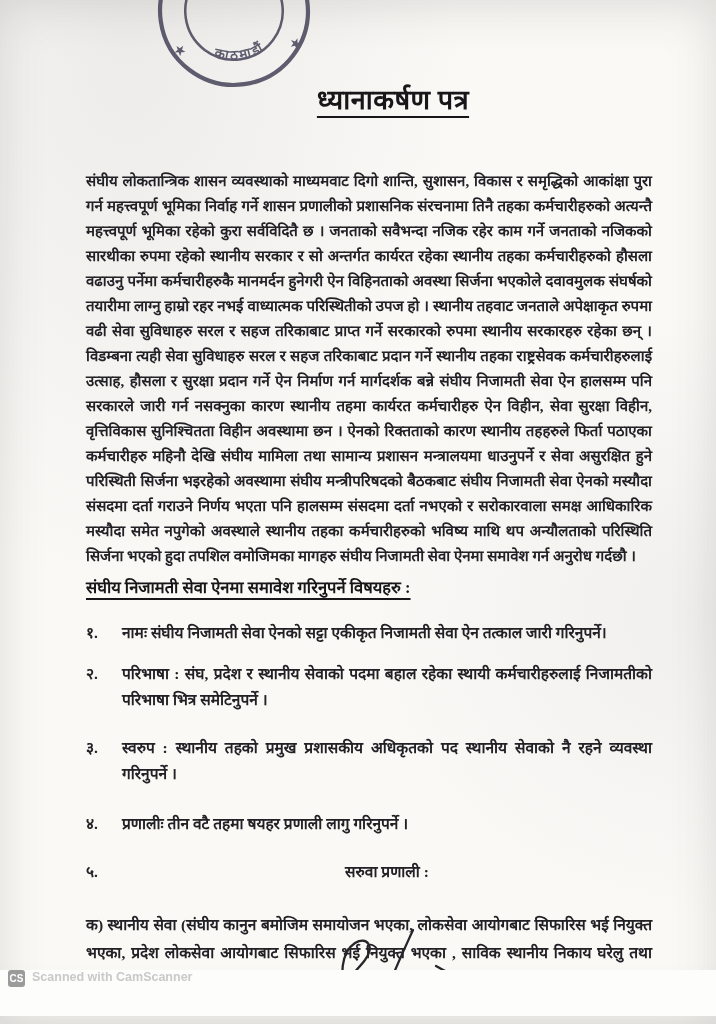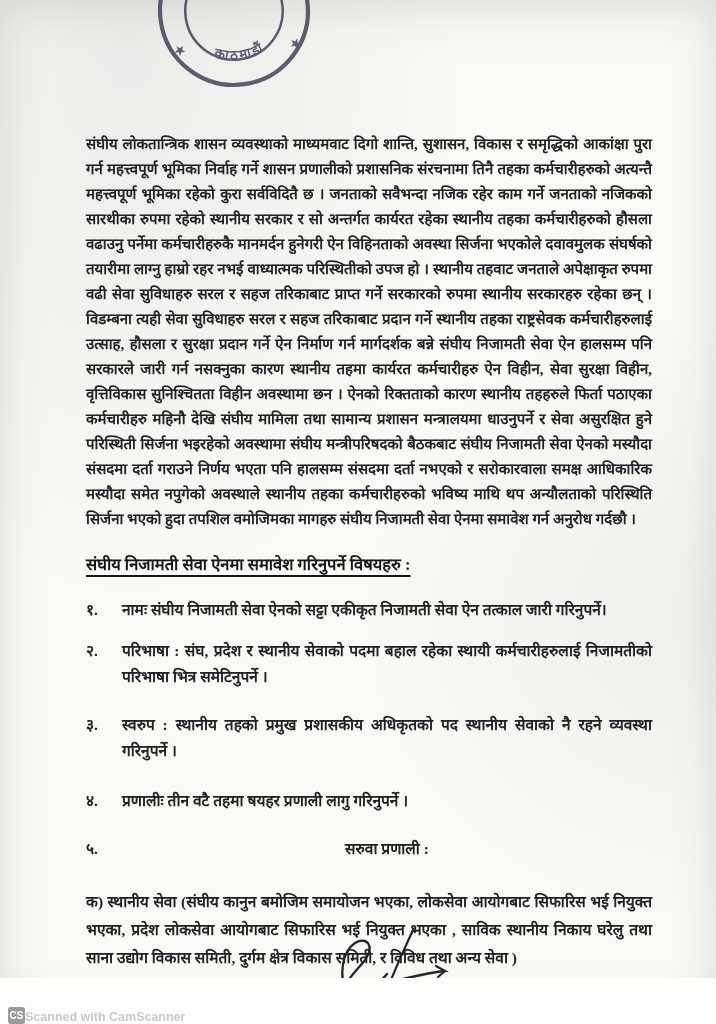--- a/index.html
+++ b/index.html
@@ -19,21 +19,21 @@
     font-size:27px;font-weight:700;letter-spacing:0.5px;
     text-decoration:underline;text-underline-offset:7px;text-decoration-thickness:2px;
     color:#17171a;
   }
   .body-para{
     margin-top:52px;
     font-size:15px;line-height:25px;font-weight:600;
     text-align:justify;color:#222126;
   }
   .section-heading{
-    margin-top:20px;
+    margin-top:6px;
     font-size:16.5px;font-weight:700;color:#17171a;
     text-decoration:underline;text-underline-offset:5px;text-decoration-thickness:1.5px;
   }
   .demand-list{margin-top:22px;}
   .demand-item{display:flex;margin-bottom:15px;font-size:15.5px;line-height:26px;font-weight:600;color:#222126;}
   .demand-num{flex:0 0 28px;}
   .demand-text{flex:1;text-align:justify;margin-left:8px;}
   .annex-para{
     margin-top:26px;font-size:15.5px;line-height:28px;font-weight:600;
     text-align:justify;color:#222126;
@@ -42,31 +42,31 @@
     position:absolute;left:150px;top:-73px;width:168px;height:168px;
     opacity:0.82;transform:rotate(-8deg);
   }
   .signature{position:absolute;left:295px;top:926px;width:195px;height:88px;}
   .scan-smudge{
     position:absolute;left:0;top:986px;width:100%;height:9px;
     background:linear-gradient(90deg,rgba(140,138,134,0.35),rgba(170,168,164,0.15) 30%,rgba(140,138,134,0.4) 60%,rgba(150,148,144,0.25));
     filter:blur(2px);opacity:0.55;
   }
   .watermark-bar{
-    position:absolute;left:0;bottom:0;width:100%;height:46px;
-    background:#fdfdfc;display:flex;align-items:flex-end;
+    position:absolute;left:0;bottom:8px;width:100%;height:46px;
+    background:#fdfdfc;display:flex;align-items:flex-start;
   }
   .cs-logo{
     margin-left:8px;width:17px;height:17px;border-radius:3px;
     background:#9b9b9b;color:#ffffff;
     font-family:"Liberation Sans",sans-serif;font-size:10px;font-weight:700;
     display:flex;align-items:center;justify-content:center;
   }
   .cs-text{
-    color:#c9c9c9;
+    margin-left:7px;color:#c9c9c9;
     font-family:"Liberation Sans",sans-serif;font-size:12.5px;font-weight:600;
   }
 </style>
 </head>
 <body>
 
 <div class="page">
 
   <div class="stamp">
     <svg width="168" height="168" viewBox="0 0 200 200">
@@ -79,20 +79,21 @@
       <text font-size="16" font-weight="700" fill="#3e3c52" letter-spacing="3">
         <textPath href="#arcBottom" startOffset="50%" text-anchor="middle">काठमाडौं</textPath>
       </text>
       <text x="26" y="146" font-size="17" fill="#3e3c52" transform="rotate(-30 26 146)">★</text>
       <text x="158" y="150" font-size="17" fill="#3e3c52" transform="rotate(28 158 150)">★</text>
     </svg>
   </div>
 
   <div class="content">
 
+    <div class="doc-title">ध्यानाकर्षण पत्र</div>
 
     <div class="body-para">संघीय लोकतान्त्रिक शासन व्यवस्थाको माध्यमवाट दिगो शान्ति, सुशासन, विकास र समृद्धिको आकांक्षा पुरा गर्न महत्त्वपूर्ण भूमिका निर्वाह गर्ने शासन प्रणालीको प्रशासनिक संरचनामा तिनै तहका कर्मचारीहरुको अत्यन्तै महत्त्वपूर्ण भूमिका रहेको कुरा सर्वविदितै छ । जनताको सवैभन्दा नजिक रहेर काम गर्ने जनताको नजिकको सारथीका रुपमा रहेको स्थानीय सरकार र सो अन्तर्गत कार्यरत रहेका स्थानीय तहका कर्मचारीहरुको हौसला वढाउनु पर्नेमा कर्मचारीहरुकै मानमर्दन हुनेगरी ऐन विहिनताको अवस्था सिर्जना भएकोले दवावमुलक संघर्षको तयारीमा लाग्नु हाम्रो रहर नभई वाध्यात्मक परिस्थितीको उपज हो । स्थानीय तहवाट जनताले अपेक्षाकृत रुपमा वढी सेवा सुविधाहरु सरल र सहज तरिकाबाट प्राप्त गर्ने सरकारको रुपमा स्थानीय सरकारहरु रहेका छन् ।  विडम्बना त्यही सेवा सुविधाहरु सरल र सहज तरिकाबाट प्रदान गर्ने स्थानीय तहका राष्ट्रसेवक कर्मचारीहरुलाई उत्साह, हौसला र सुरक्षा प्रदान गर्ने ऐन निर्माण गर्न मार्गदर्शक बन्ने संघीय निजामती सेवा ऐन हालसम्म पनि सरकारले जारी गर्न नसक्नुका कारण स्थानीय तहमा कार्यरत कर्मचारीहरु ऐन विहीन, सेवा सुरक्षा विहीन, वृत्तिविकास सुनिश्चितता विहीन अवस्थामा छन ।  ऐनको रिक्तताको कारण स्थानीय तहहरुले फिर्ता पठाएका कर्मचारीहरु महिनौ देखि संघीय मामिला तथा सामान्य प्रशासन मन्त्रालयमा धाउनुपर्ने र सेवा असुरक्षित हुने परिस्थिती सिर्जना भइरहेको अवस्थामा संघीय मन्त्रीपरिषदको बैठकबाट संघीय निजामती सेवा ऐनको मस्यौदा संसदमा दर्ता गराउने निर्णय भएता पनि हालसम्म संसदमा दर्ता नभएको र सरोकारवाला समक्ष आधिकारिक मस्यौदा समेत नपुगेको अवस्थाले स्थानीय तहका कर्मचारीहरुको भविष्य माथि थप अन्यौलताको परिस्थिति सिर्जना भएको हुदा तपशिल वमोजिमका मागहरु संघीय निजामती सेवा ऐनमा समावेश गर्न अनुरोध गर्दछौ ।</div>
 
     <div class="section-heading">संघीय निजामती सेवा ऐनमा समावेश गरिनुपर्ने विषयहरु :</div>
 
     <div class="demand-list">
       <div class="demand-item">
         <span class="demand-num">१.</span>
         <span class="demand-text">नामः संघीय निजामती सेवा ऐनको सट्टा एकीकृत निजामती सेवा ऐन तत्काल जारी गरिनुपर्ने।</span>
       </div>

